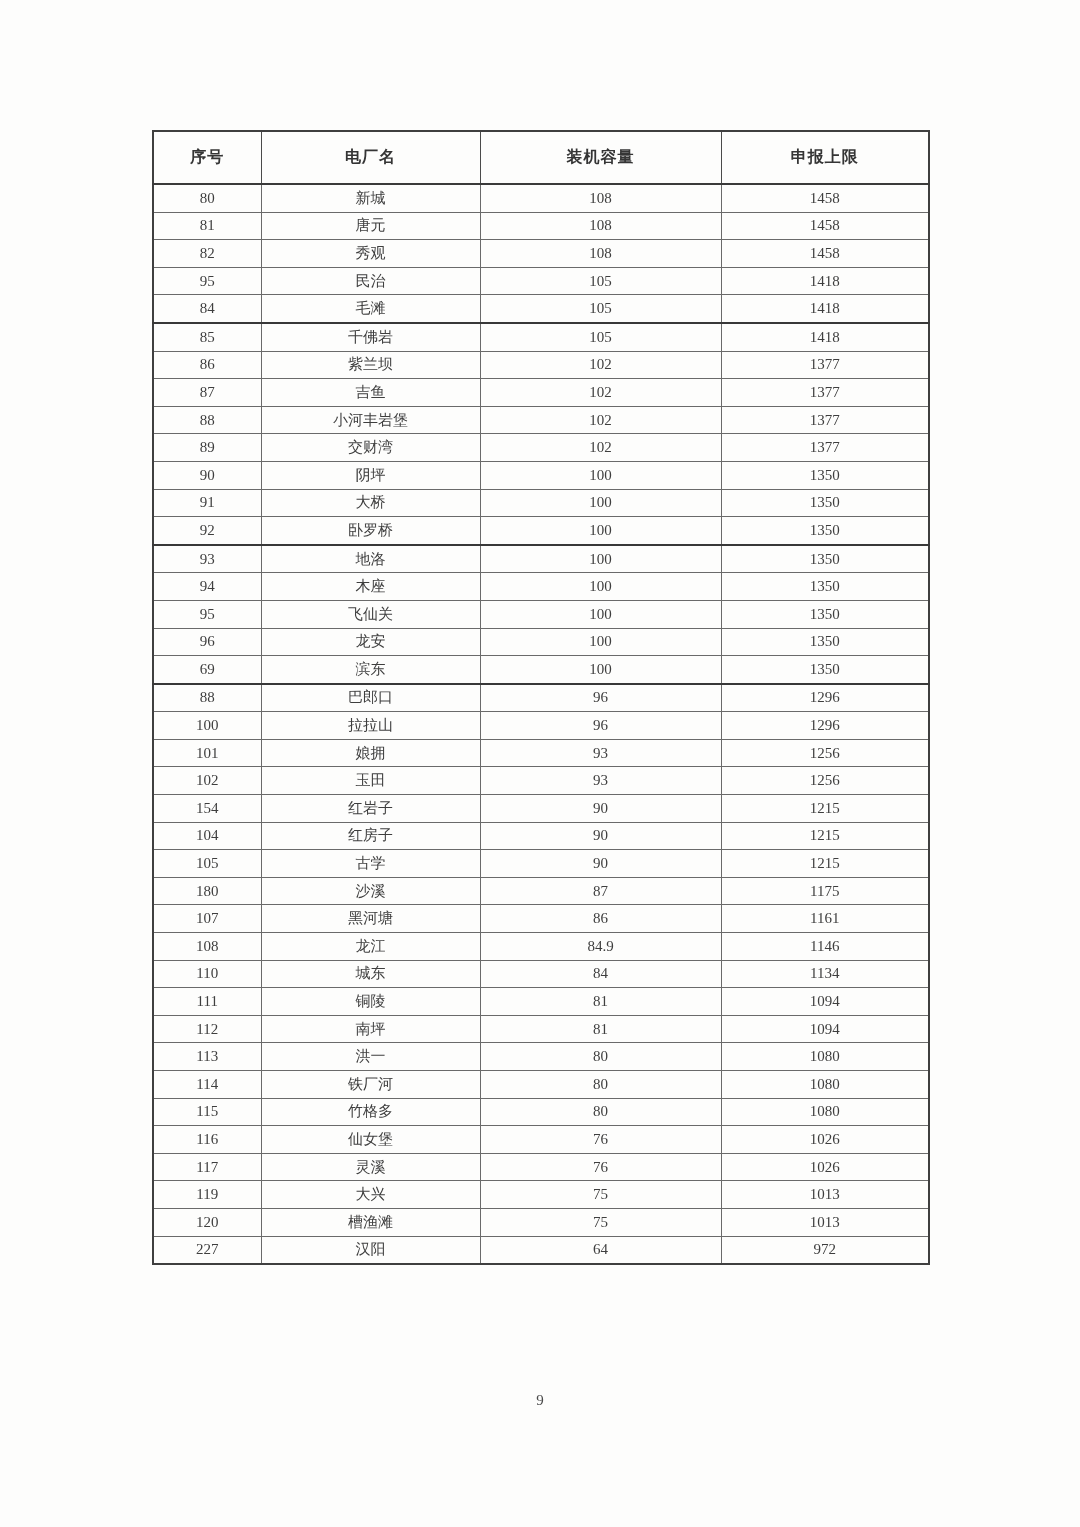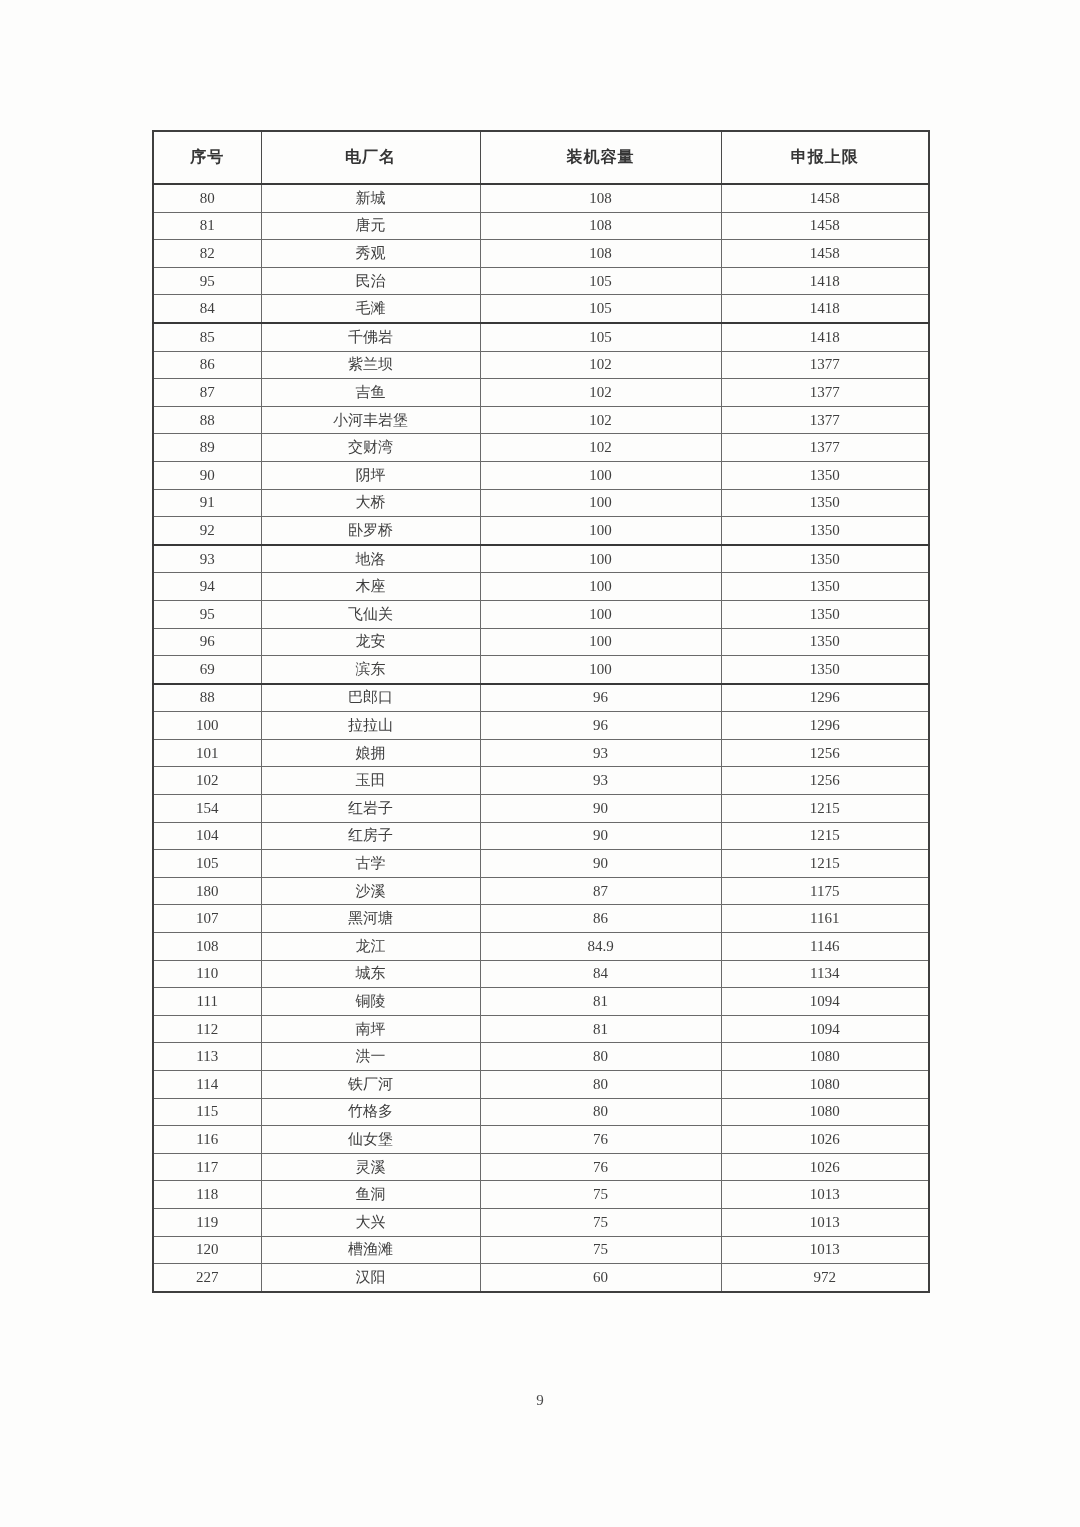--- a/index.html
+++ b/index.html
@@ -293,41 +293,35 @@
           <td>76</td>
           <td>1026</td>
         </tr>
         <tr>
           <td>117</td>
           <td>灵溪</td>
           <td>76</td>
           <td>1026</td>
         </tr>
         <tr>
-          <td>118</td>
-          <td>鱼洞</td>
-          <td>75</td>
-          <td>1013</td>
-        </tr>
-        <tr>
           <td>119</td>
           <td>大兴</td>
           <td>75</td>
           <td>1013</td>
         </tr>
         <tr>
           <td>120</td>
           <td>槽渔滩</td>
           <td>75</td>
           <td>1013</td>
         </tr>
         <tr>
           <td>227</td>
           <td>汉阳</td>
-          <td>60</td>
+          <td>64</td>
           <td>972</td>
         </tr>
       </tbody>
   </table>
 
   <div class="page-number">9</div>
 
 </div>
 
 </body></html>

